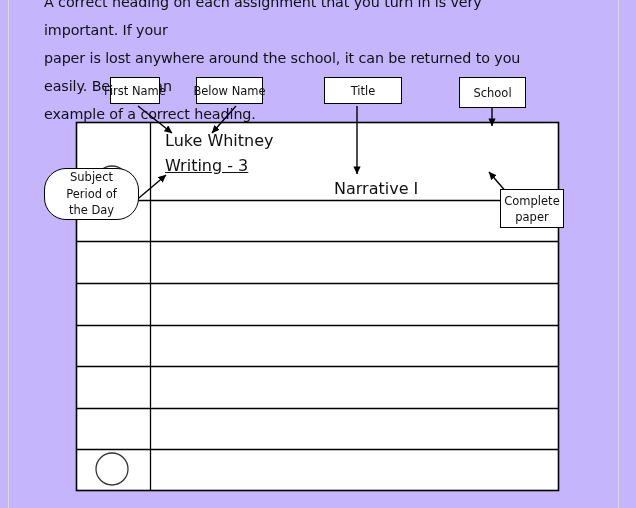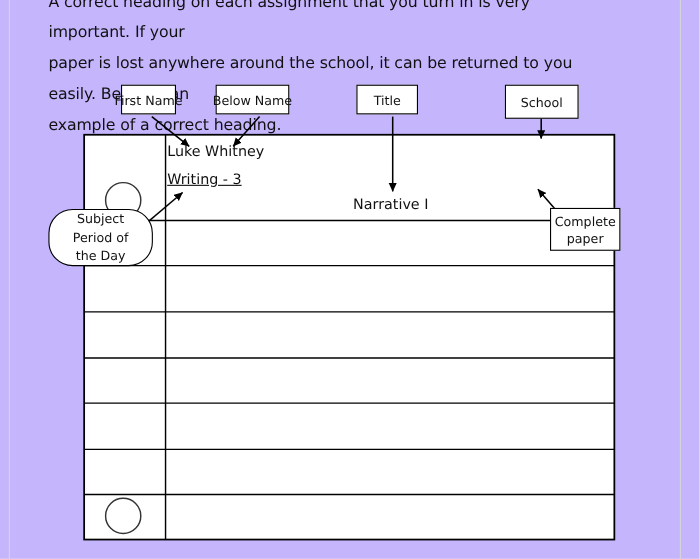--- a/index.html
+++ b/index.html
@@ -68,33 +68,34 @@
     align-items: center;
     justify-content: center;
     text-align: center;
     line-height: 16px;
     z-index: 6;
   }
   .callout .ln { display: block; white-space: nowrap; }
 
   #cb-first  { left: 110px; top: 77px;  width: 50px;  height: 27px; }
   #cb-last   { left: 196px; top: 77px;  width: 67px;  height: 27px; }
-  #cb-title  { left: 324px; top: 77px;  width: 56px;  height: 27px; }
+  #cb-title  { left: 324px; top: 77px;  width: 78px;  height: 27px; }
   #cb-school { left: 459px; top: 77px;  width: 67px;  height: 31px; }
-  #cb-subject{ left: 44px;  top: 190px; width: 95px;  height: 52px; line-height: 16.5px; border-radius: 22px; }
+  #cb-subject{ left: 44px;  top: 168px; width: 95px;  height: 52px; line-height: 16.5px; border-radius: 22px; }
   #cb-date   { left: 500px; top: 189px; width: 64px;  height: 39px; }
 
   
   .hw {
     position: absolute;
     font-family: "DejaVu Sans", sans-serif;
-    font-size: 13px;
+    font-size: 16px;
     color: #111111;
     white-space: nowrap;
     z-index: 5;
+    padding-left: 13px;
   }
   #hw-name     { left: 152px; top: 131px; }
   #hw-subject  { left: 152px; top: 156px; text-decoration: underline; }
   #hw-title    { left: 321px; top: 179px; }
   #hw-school   { left: 447px; top: 131px; }
   #hw-date     { left: 440px; top: 156px; }
 </style>
 </head>
 <body>
 

